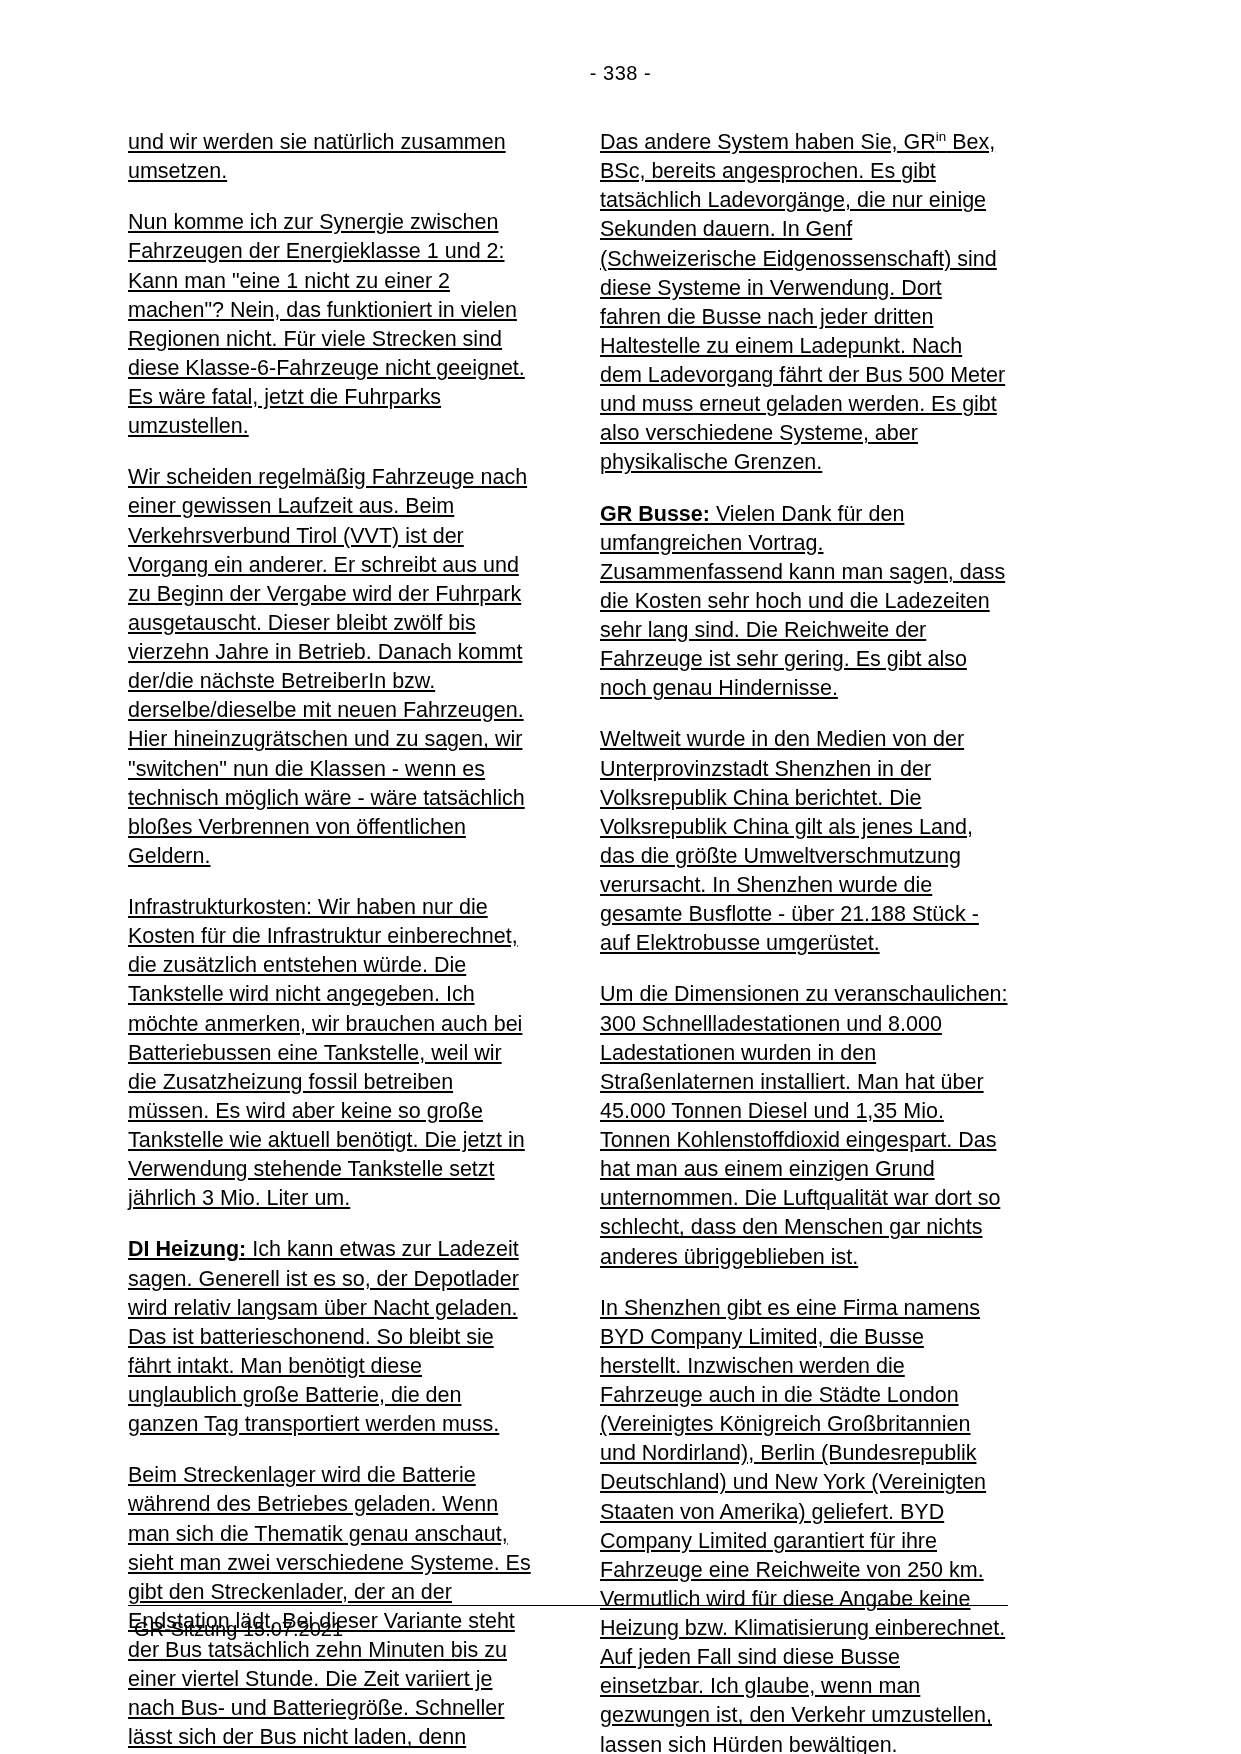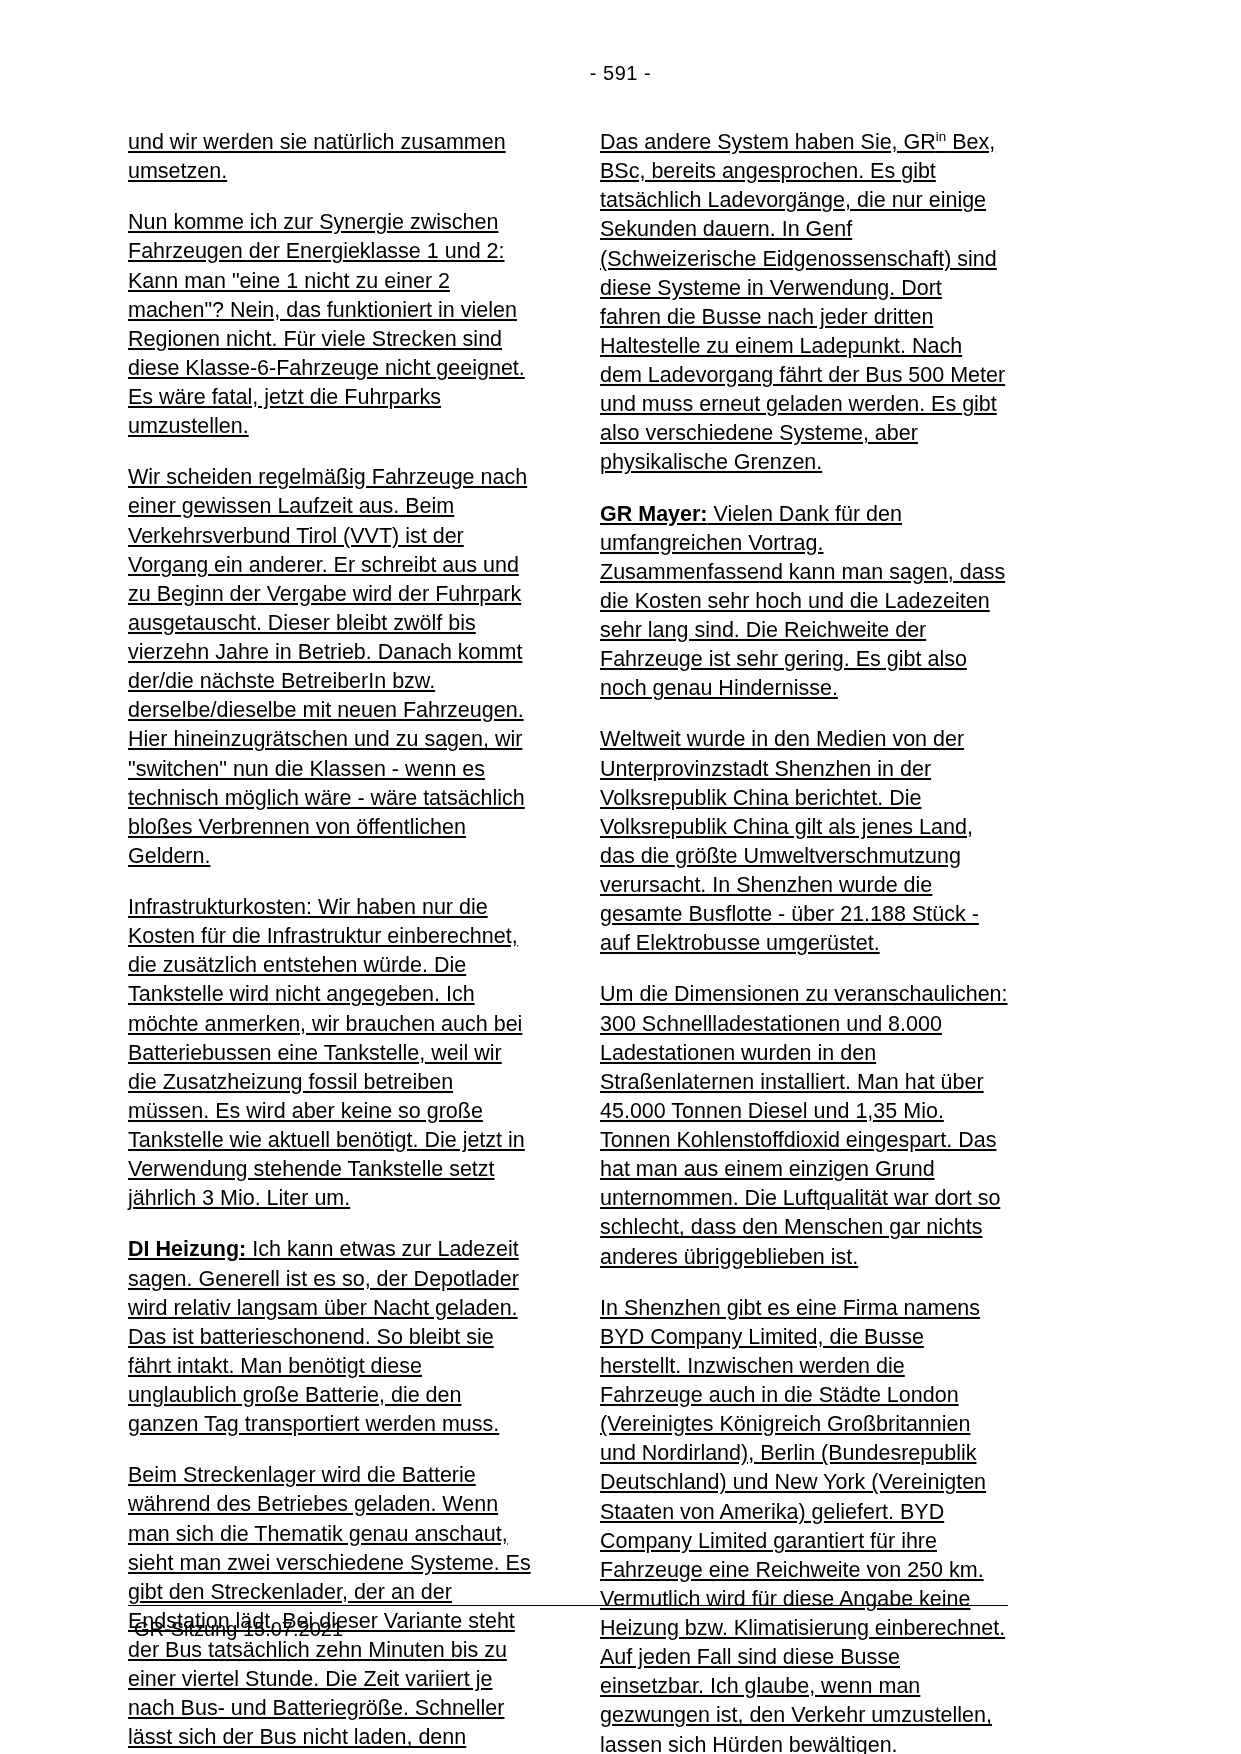--- a/index.html
+++ b/index.html
@@ -74,36 +74,36 @@
     top: 1618px;
     width: 880px;
     font-size: 20px;
   }
 </style>
 </head>
 <body>
 
 <div class="page">
 
-  <div class="page-number">- 591 -</div>
+  <div class="page-number">- 338 -</div>
 
   <div class="content">
 
     <div class="column">
       <p>und wir werden sie natürlich zusammen umsetzen.</p>
       <p>Nun komme ich zur Synergie zwischen Fahrzeugen der Energieklasse 1 und 2: Kann man "eine 1 nicht zu einer 2 machen"? Nein, das funktioniert in vielen Regionen nicht. Für viele Strecken sind diese Klasse-6-Fahrzeuge nicht geeignet. Es wäre fatal, jetzt die Fuhrparks umzustellen.</p>
       <p>Wir scheiden regelmäßig Fahrzeuge nach einer gewissen Laufzeit aus. Beim Verkehrsverbund Tirol (VVT) ist der Vorgang ein anderer. Er schreibt aus und zu Beginn der Vergabe wird der Fuhrpark ausgetauscht. Dieser bleibt zwölf bis vierzehn Jahre in Betrieb. Danach kommt der/die nächste BetreiberIn bzw. derselbe/dieselbe mit neuen Fahrzeugen. Hier hineinzugrätschen und zu sagen, wir "switchen" nun die Klassen - wenn es technisch möglich wäre - wäre tatsächlich bloßes Verbrennen von öffentlichen Geldern.</p>
       <p>Infrastrukturkosten: Wir haben nur die Kosten für die Infrastruktur einberechnet, die zusätzlich entstehen würde. Die Tankstelle wird nicht angegeben. Ich möchte anmerken, wir brauchen auch bei Batteriebussen eine Tankstelle, weil wir die Zusatzheizung fossil betreiben müssen. Es wird aber keine so große Tankstelle wie aktuell benötigt. Die jetzt in Verwendung stehende Tankstelle setzt jährlich 3 Mio. Liter um.</p>
       <p><span class="speaker">DI Heizung:</span><span> Ich kann etwas zur Ladezeit sagen. Generell ist es so, der Depotlader wird relativ langsam über Nacht geladen. Das ist batterieschonend. So bleibt sie fährt intakt. Man benötigt diese unglaublich große Batterie, die den ganzen Tag transportiert werden muss.</span></p>
       <p>Beim Streckenlager wird die Batterie während des Betriebes geladen. Wenn man sich die Thematik genau anschaut, sieht man zwei verschiedene Systeme. Es gibt den Streckenlader, der an der Endstation lädt. Bei dieser Variante steht der Bus tatsächlich zehn Minuten bis zu einer viertel Stunde. Die Zeit variiert je nach Bus- und Batteriegröße. Schneller lässt sich der Bus nicht laden, denn ansonsten würde das System kollabieren, da die Batterie zu heiß wird. FahrerInnen eines Tesla-Fahrzeuges wissen das.</p>
     </div>
 
     <div class="column">
       <p><span>Das andere System haben Sie, GR</span><sup>in</sup><span> Bex, BSc, bereits angesprochen. Es gibt tatsächlich Ladevorgänge, die nur einige Sekunden dauern. In Genf (Schweizerische Eidgenossenschaft) sind diese Systeme in Verwendung. Dort fahren die Busse nach jeder dritten Haltestelle zu einem Ladepunkt. Nach dem Ladevorgang fährt der Bus 500 Meter und muss erneut geladen werden. Es gibt also verschiedene Systeme, aber physikalische Grenzen.</span></p>
-      <p><span class="speaker">GR Mayer:</span><span> Vielen Dank für den umfangreichen Vortrag. Zusammenfassend kann man sagen, dass die Kosten sehr hoch und die Ladezeiten sehr lang sind. Die Reichweite der Fahrzeuge ist sehr gering. Es gibt also noch genau Hindernisse.</span></p>
+      <p><span class="speaker">GR Busse:</span><span> Vielen Dank für den umfangreichen Vortrag. Zusammenfassend kann man sagen, dass die Kosten sehr hoch und die Ladezeiten sehr lang sind. Die Reichweite der Fahrzeuge ist sehr gering. Es gibt also noch genau Hindernisse.</span></p>
       <p>Weltweit wurde in den Medien von der Unterprovinzstadt Shenzhen in der Volksrepublik China berichtet. Die Volksrepublik China gilt als jenes Land, das die größte Umweltverschmutzung verursacht. In Shenzhen wurde die gesamte Busflotte - über 21.188 Stück - auf Elektrobusse umgerüstet.</p>
       <p>Um die Dimensionen zu veranschaulichen: 300 Schnellladestationen und 8.000 Ladestationen wurden in den Straßenlaternen installiert. Man hat über 45.000 Tonnen Diesel und 1,35 Mio. Tonnen Kohlenstoffdioxid eingespart. Das hat man aus einem einzigen Grund unternommen. Die Luftqualität war dort so schlecht, dass den Menschen gar nichts anderes übriggeblieben ist.</p>
       <p>In Shenzhen gibt es eine Firma namens BYD Company Limited, die Busse herstellt. Inzwischen werden die Fahrzeuge auch in die Städte London (Vereinigtes Königreich Großbritannien und Nordirland), Berlin (Bundesrepublik Deutschland) und New York (Vereinigten Staaten von Amerika) geliefert. BYD Company Limited garantiert für ihre Fahrzeuge eine Reichweite von 250 km. Vermutlich wird für diese Angabe keine Heizung bzw. Klimatisierung einberechnet. Auf jeden Fall sind diese Busse einsetzbar. Ich glaube, wenn man gezwungen ist, den Verkehr umzustellen, lassen sich Hürden bewältigen.</p>
 
     </div>
 
   </div>
 
   <div class="footer-rule"></div>
   <div class="footer">GR-Sitzung 15.07.2021</div>

